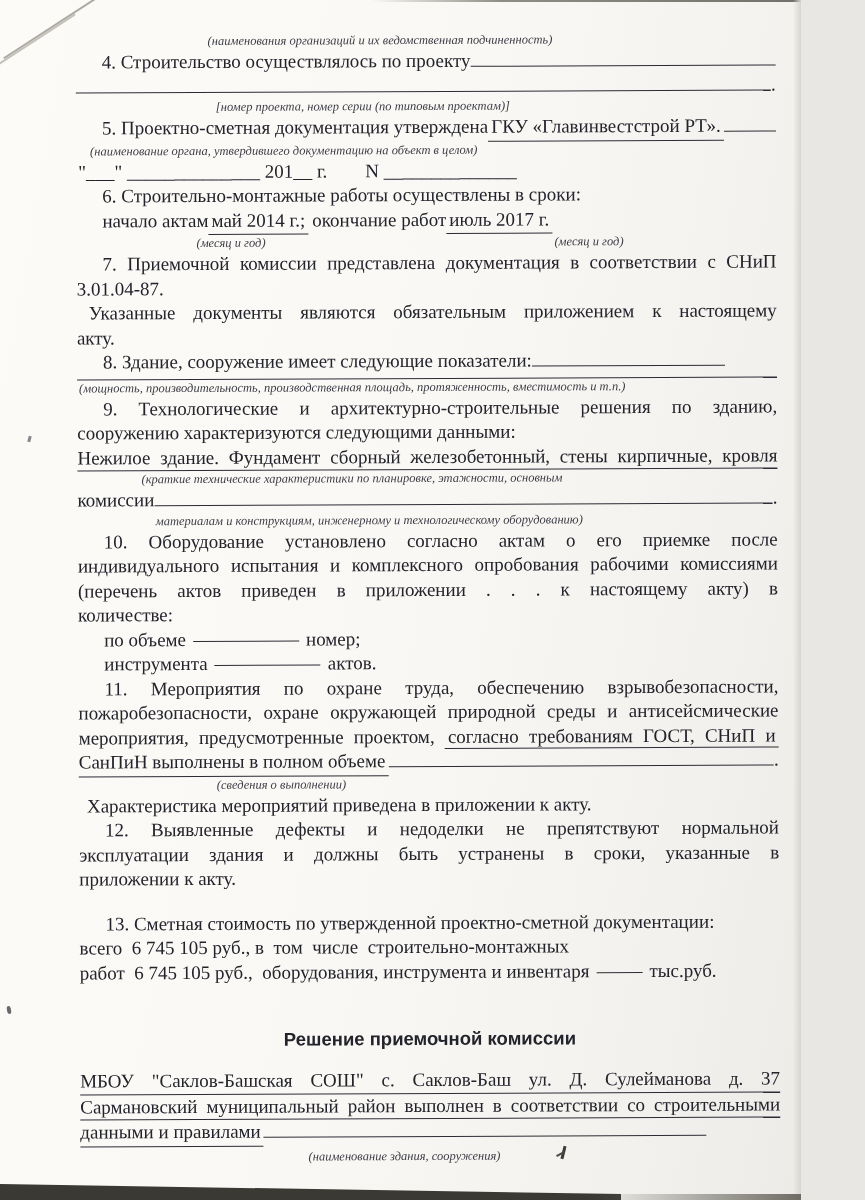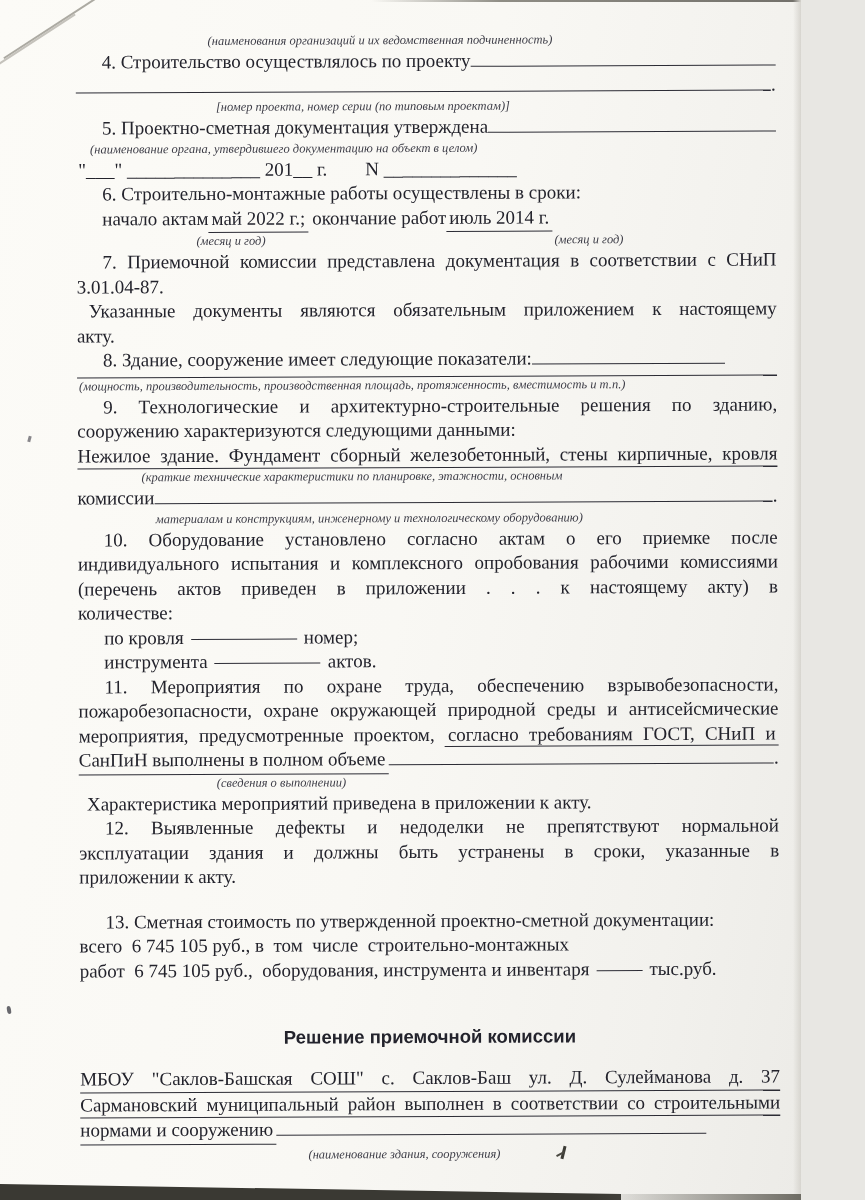--- a/index.html
+++ b/index.html
@@ -62,31 +62,32 @@
       <span class="fill"></span>
     </div>
     <div class="row ln">
       <span class="fill"></span>
       <span>.</span>
     </div>
     <div class="cap" style="margin-left:140px;">[номер проекта, номер серии (по типовым проектам)]</div>
 
     <div class="row ind ln">
       <span>5. Проектно-сметная документация утверждена</span>
+      <span class="u">ГКУ «Главинвестстрой РТ».</span>
       <span class="fill"></span>
     </div>
     <div class="cap" style="margin-left:14px;">(наименование органа, утвердившего документацию на объект в целом)</div>
     <div class="ln pre" style="padding-left:2px;">"___" ______________ 201__ г.        N ______________</div>
 
     <div class="ln ind">6. Строительно-монтажные работы осуществлены в сроки:</div>
     <div class="row ind ln">
       <span>начало актам</span>
-      <span class="u">май 2022 г.;</span>
+      <span class="u">май 2014 г.;</span>
       <span style="padding-left:4px;text-align:right;">окончание работ</span>
-      <span class="u">июль 2014 г.</span>
+      <span class="u">июль 2017 г.</span>
     </div>
     <div class="caprow">
       <span class="cap c1">(месяц и год)</span>
       <span class="cap c2">(месяц и год)</span>
     </div>
 
     <div class="ln jl ind">7. Приемочной комиссии представлена документация в соответствии с СНиП</div>
     <div class="ln">3.01.04-87.</div>
     <div class="ln jl" style="text-indent:12px;">Указанные документы являются обязательным приложением к настоящему</div>
     <div class="ln">акту.</div>
@@ -109,21 +110,21 @@
       <span class="fill"></span>
       <span>.</span>
     </div>
     <div class="cap" style="margin-left:78px;">материалам и конструкциям, инженерному и технологическому оборудованию)</div>
 
     <div class="ln jl ind">10. Оборудование установлено согласно актам о его приемке после</div>
     <div class="ln jl">индивидуального испытания и комплексного опробования рабочими комиссиями</div>
     <div class="ln jl">(перечень актов приведен в приложении . . . к настоящему акту) в</div>
     <div class="ln">количестве:</div>
     <div class="ln ind">
-      <span>по кровля</span><span class="ifill"></span><span>номер;</span>
+      <span>по объеме</span><span class="ifill"></span><span>номер;</span>
     </div>
     <div class="ln ind">
       <span>инструмента</span><span class="ifill"></span><span>актов.</span>
     </div>
 
     <div class="ln jl ind">11. Мероприятия по охране труда, обеспечению взрывобезопасности,</div>
     <div class="ln jl">пожаробезопасности, охране окружающей природной среды и антисейсмические</div>
     <div class="ln jl">
       <span>мероприятия, предусмотренные проектом,</span>
       <span class="u">согласно требованиям ГОСТ, СНиП и</span>
@@ -144,21 +145,21 @@
     <div class="ln pre">всего  6 745 105 руб., в  том  числе  строительно-монтажных</div>
     <div class="ln">
       <span class="pre">работ  6 745 105 руб.,  оборудования, инструмента и инвентаря</span><span class="ifill short"></span><span>тыс.руб.</span>
     </div>
 
     <div class="heading">Решение приемочной комиссии</div>
 
     <div class="ln jl uline">МБОУ "Саклов-Башская СОШ" с. Саклов-Баш ул. Д. Сулейманова д. 37</div>
     <div class="ln jl uline">Сармановский муниципальный район выполнен в соответствии со строительными</div>
     <div class="row ln">
-      <span class="u" style="padding-left:0;">нормами и сооружению</span>
+      <span class="u" style="padding-left:0;">данными и правилами</span>
       <span class="fill" style="margin-right:74px;"></span>
     </div>
     <div class="cap cap-center" style="margin-top:2px;">(наименование здания, сооружения)</div>
 
   </div>
 
   <div class="art corner-line1"></div>
   <div class="art corner-line2"></div>
   <div class="art top-edge"></div>
   <div class="art right-shadow"></div>

